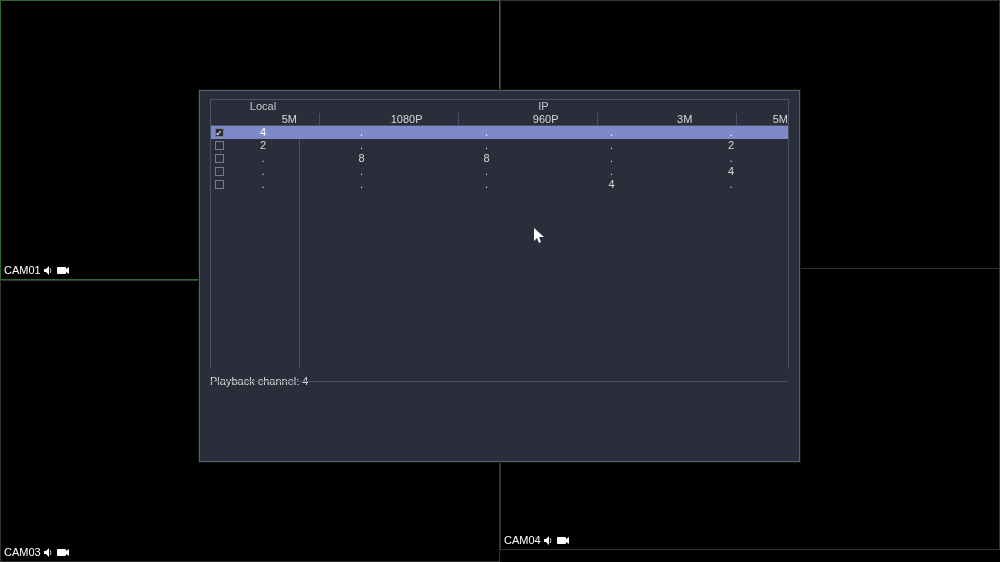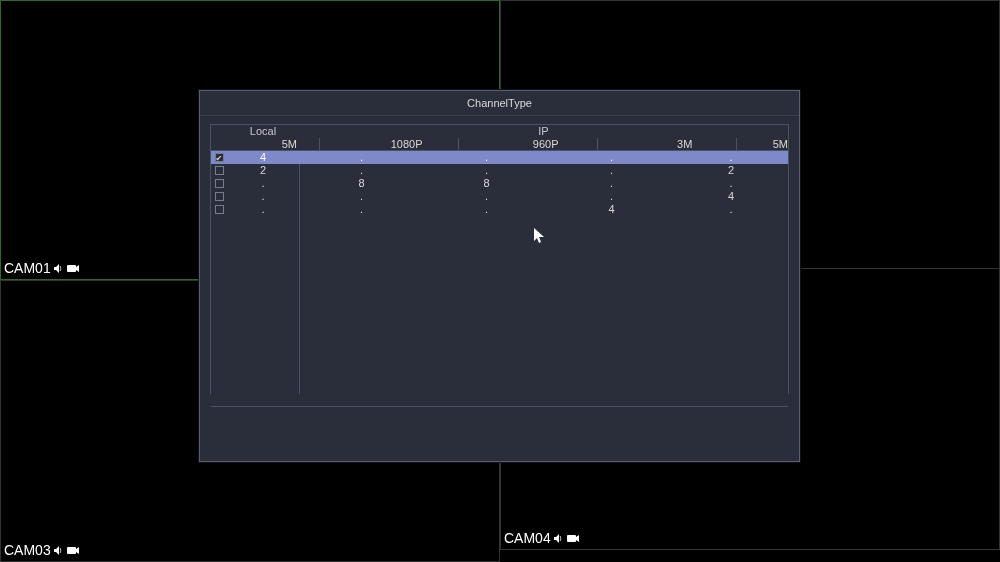--- a/index.html
+++ b/index.html
@@ -19,21 +19,21 @@
   }
   .q1 { left: 0; top: 0; width: 500px; height: 280px; border: 1px solid #2a6b2a; }
   .q2 { left: 500px; top: 0; width: 500px; height: 280px; border: 1px solid #333; }
   .q3 { left: 0; top: 280px; width: 500px; height: 282px; border: 1px solid #333; }
   .q4 { left: 500px; top: 268px; width: 500px; height: 282px; border: 1px solid #333; }
   .cam-label {
     position: absolute;
     left: 3px;
     bottom: 3px;
     color: #fff;
-    font-size: 14px;
+    font-size: 11px;
     display: flex;
     align-items: center;
     gap: 3px;
   }
   .cam-icon {
     display: inline-flex;
     gap: 2px;
     align-items: center;
   }
   .cam-icon svg { display: block; }
@@ -196,21 +196,20 @@
     <span class="cam-icon">
       <svg width="12" height="9" viewBox="0 0 12 9">
           <rect x="0" y="1" width="9" height="7" rx="1" fill="#fff"></rect>
           <path d="M9 3l3-2v7l-3-2z" fill="#fff"></path>
         </svg>
     </span>
   </div>
 </div>
 
 <div class="dialog">
-  <div class="dialog-title">ChannelType</div>
   <div class="dialog-body">
     <div class="table-wrap">
       <div class="group-row">
         <div class="grp grp-local">Local</div>
         <div class="grp grp-ip">IP</div>
       </div>
       <div class="header-row">
         <div class="hcell col-cb"></div>
         <div class="hcell col-5m">5M</div>
         <div class="hcell col-1080p">1080P</div>
@@ -267,20 +266,21 @@
               </div>
               <div class="dcell col-5m">.</div>
               <div class="dcell col-1080p">.</div>
               <div class="dcell col-960p">.</div>
               <div class="dcell col-3m">4</div>
               <div class="dcell col-5m2 last">.</div>
             </div>
           </div>
       </div>
     </div>
+    <div class="status-text">Playback channel: 4</div>
   </div>
 </div>
 
 <div class="cursor" style="left:534px; top:228px">
   <svg width="12" height="18" viewBox="0 0 12 18">
       <path d="M0 0l0 13 3-3 2 5 2-1-2-5 5 0z" fill="#fff"></path>
     </svg>
 </div>
 
 </body></html>

